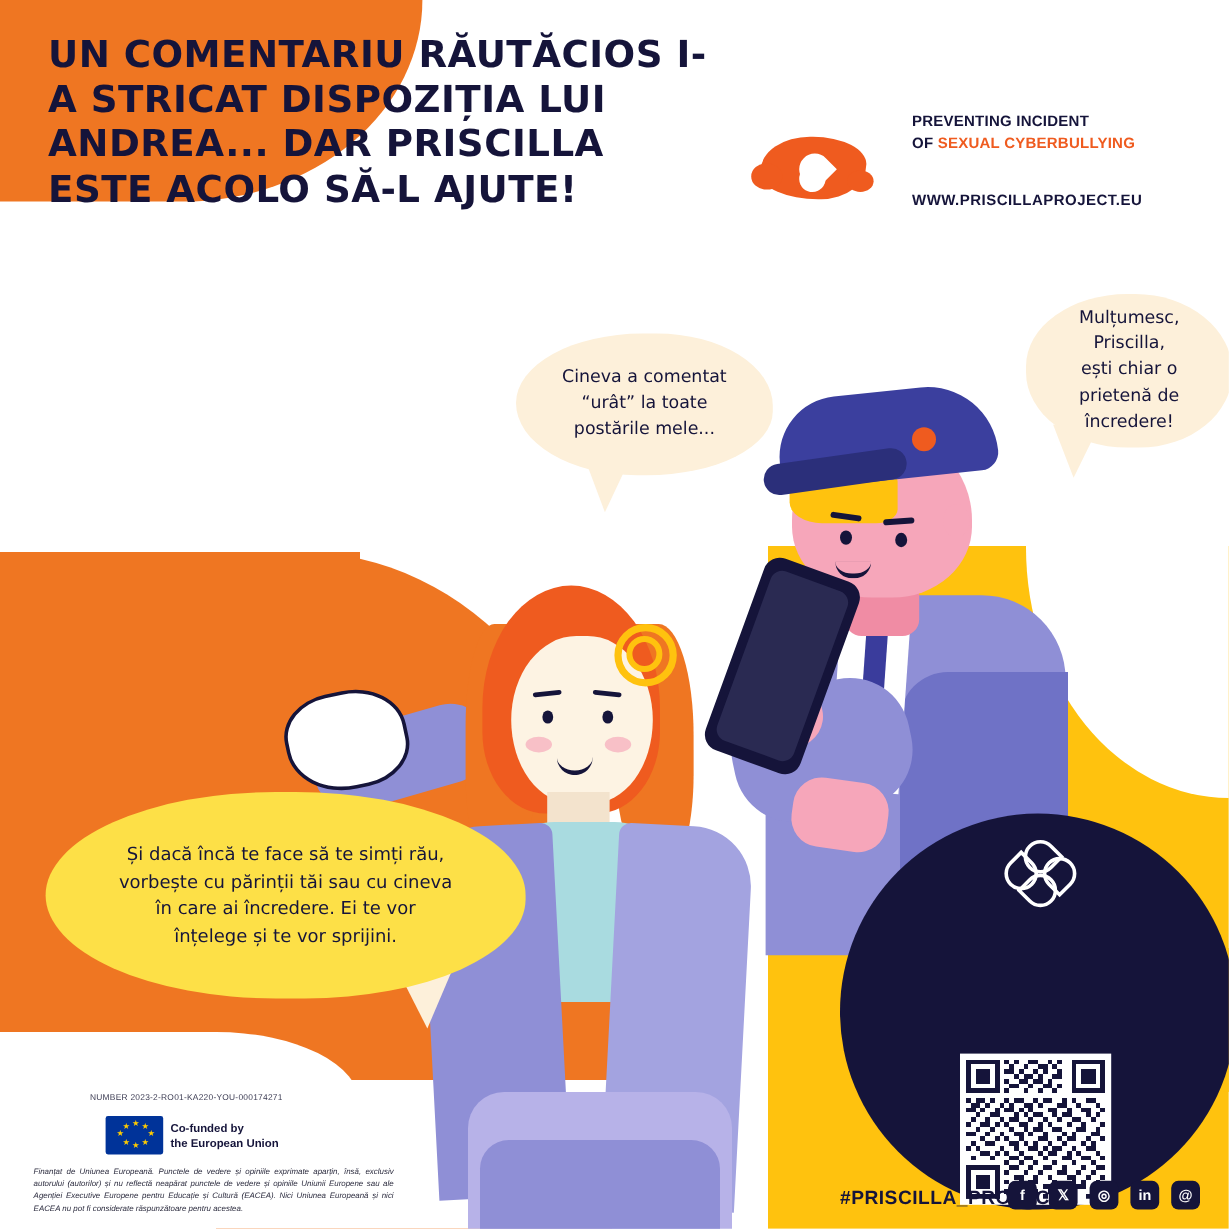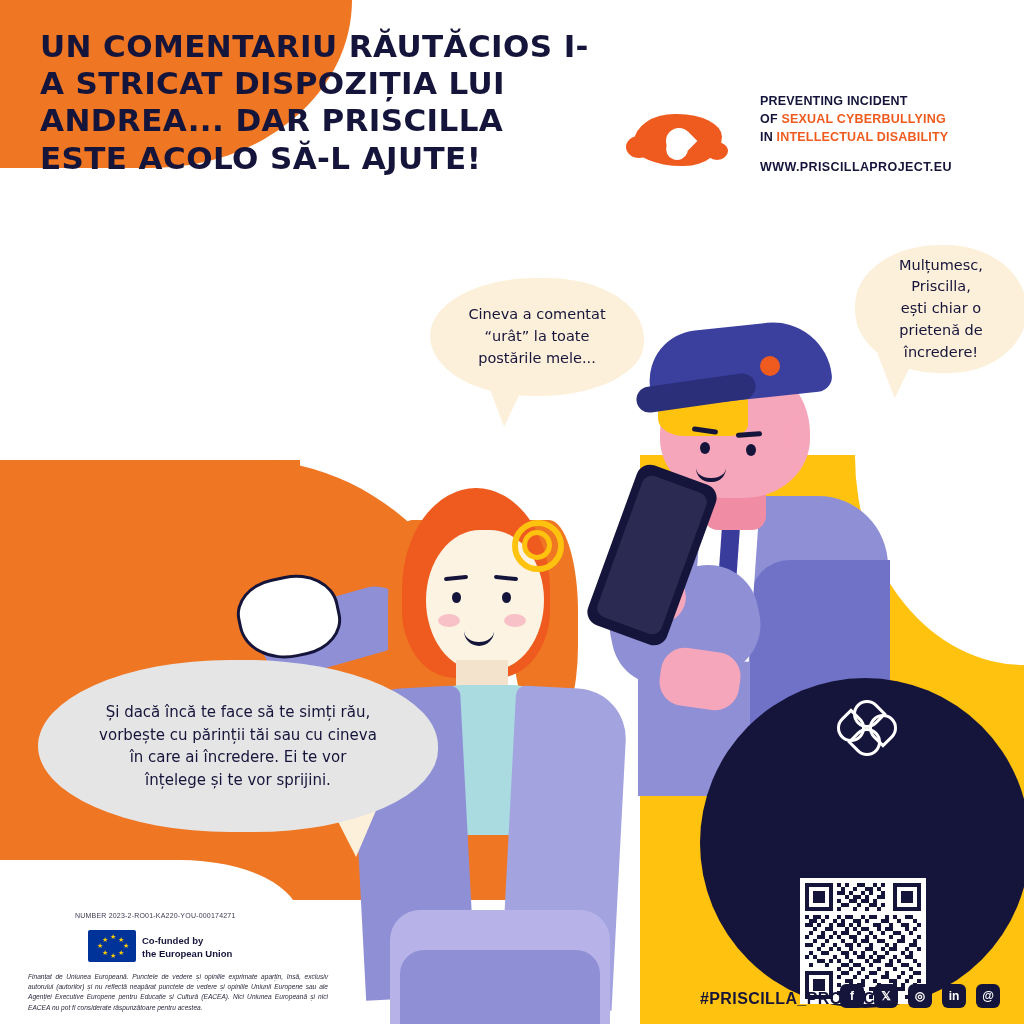--- a/index.html
+++ b/index.html
@@ -103,21 +103,21 @@
   #b3 .body{width:368px;height:168px;background:#ef7622;color:#ffffff;font-size:14.5px;border-radius:48% 48% 46% 46%/52% 50% 48% 50%;padding:12px 26px;}
   #b3 .tail{left:255px;top:150px;border-left:16px solid transparent;border-right:30px solid transparent;border-top:46px solid #ef7622;transform:rotate(-8deg);}
 
   
   #b4{left:855px;top:245px;width:178px;height:150px;}
   #b4 .body{width:172px;height:128px;background:#fdf0da;color:#15143a;font-size:14.5px;border-radius:50% 48% 46% 50%/48% 52% 50% 50%;}
   #b4 .tail{left:18px;top:112px;border-left:26px solid transparent;border-right:10px solid transparent;border-top:40px solid #fdf0da;transform:rotate(12deg);}
 
   
   #b5{left:38px;top:660px;width:400px;height:195px;}
-  #b5 .body{width:400px;height:172px;background:#e5e5e5;color:#15143a;font-size:15px;border-radius:48% 48% 46% 48%/50% 50% 48% 50%;}
+  #b5 .body{width:400px;height:172px;background:#fde047;color:#15143a;font-size:15px;border-radius:48% 48% 46% 48%/50% 50% 48% 50%;}
   #b5 .tail{left:300px;top:150px;border-left:14px solid transparent;border-right:30px solid transparent;border-top:46px solid #fdf0da;transform:rotate(-10deg);}
 
   
   .char{position:absolute;}
 
   
   #officer{left:600px;top:320px;width:330px;height:470px;}
   .off-body{position:absolute;left:38px;top:176px;width:250px;height:300px;background:#8f8fd6;border-radius:60px 70px 0 0;}
   .off-body-dark{position:absolute;left:150px;top:240px;width:140px;height:236px;background:#6f72c6;border-radius:40px 0 0 0;}
   .off-shirt{position:absolute;left:96px;top:190px;width:58px;height:150px;background:#ffffff;transform:rotate(4deg);}
@@ -219,21 +219,20 @@
     <div class="logo-blob">
       <div class="b1"></div>
         <div class="b2"></div>
         <div class="b3"></div>
       <div class="petal"></div>
         <div class="petal2"></div>
     </div>
     <div class="logo-text">
       <div>PREVENTING INCIDENT</div>
       <div><span>OF </span><span class="hl">SEXUAL CYBERBULLYING</span></div>
-      <div><span>IN </span><span class="hl">INTELLECTUAL DISABILITY</span></div>
     </div>
     <div class="logo-url">WWW.PRISCILLAPROJECT.EU</div>
   </div>
 
   <div class="char" id="officer">
     <div class="off-body"></div>
     <div class="off-body-dark"></div>
     <div class="off-shirt"></div>
     <div class="off-tie"></div>
     <div class="off-neck"></div>

